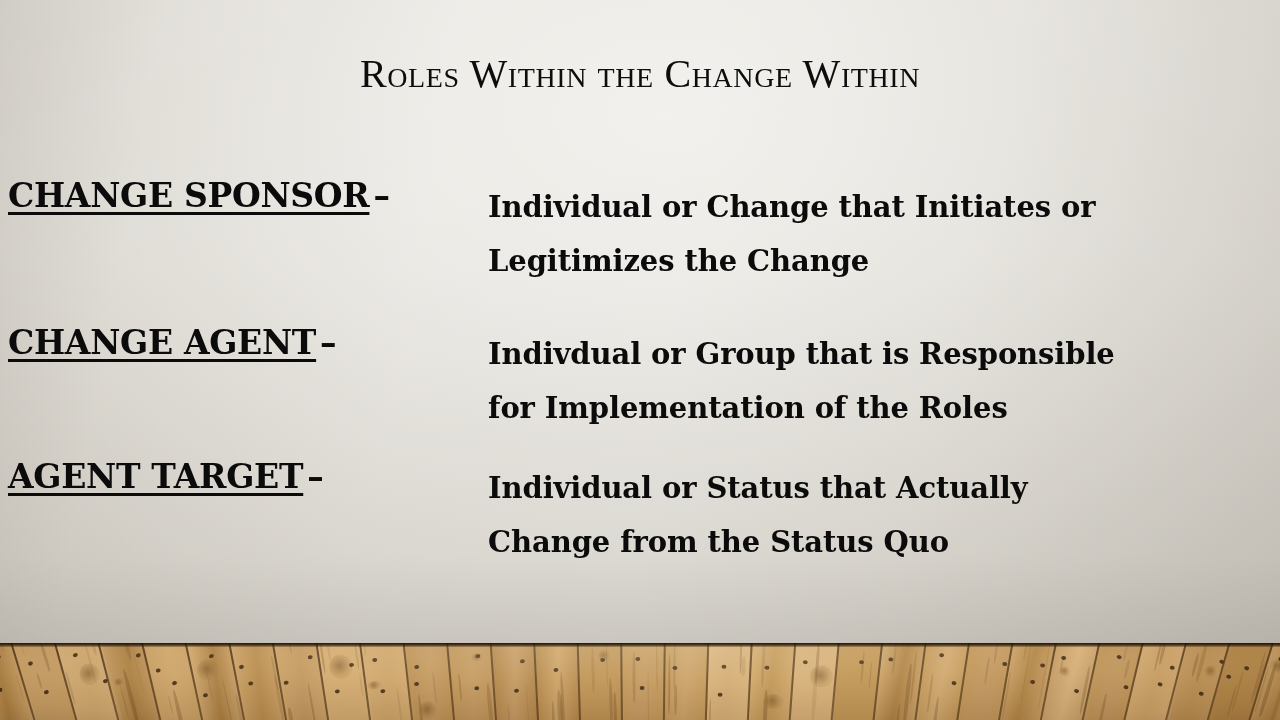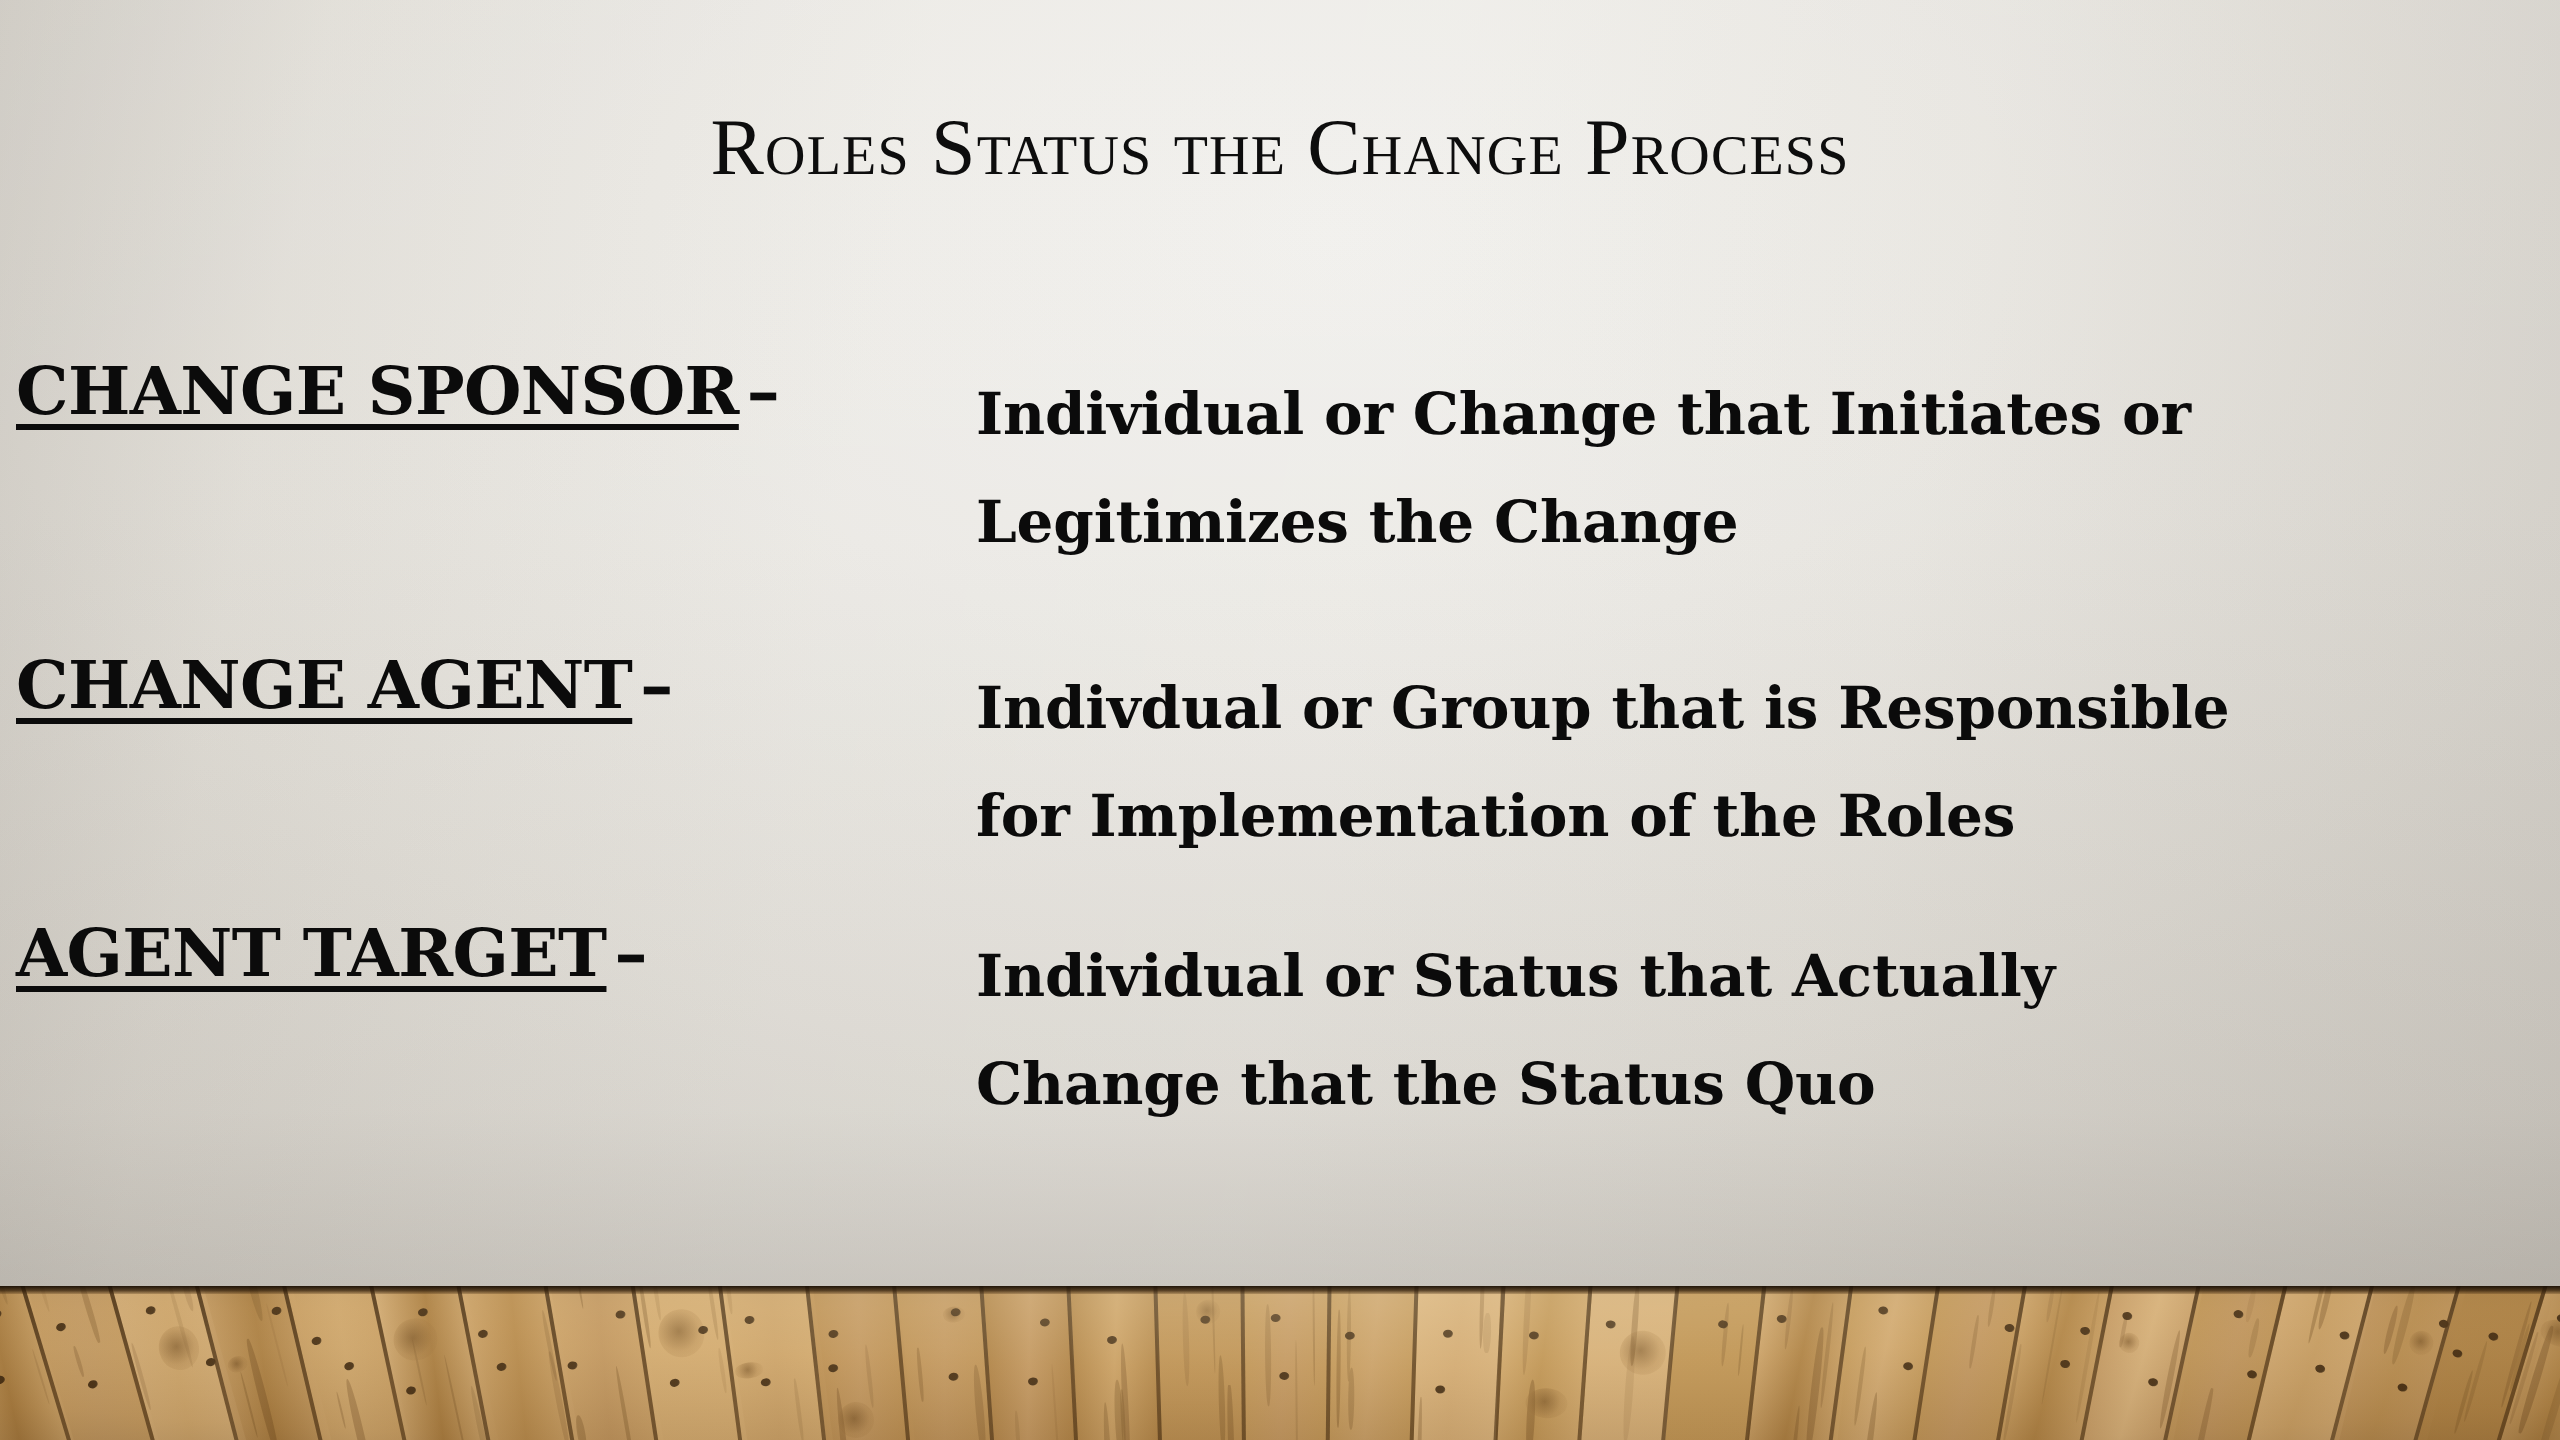--- a/index.html
+++ b/index.html
@@ -486,21 +486,21 @@
           <div class="grain" style="left: 23.5363px; top: 66.6291px; width: 3.96706px; height: 17.633px; background: rgba(96, 62, 24, 0.25);"></div>
           <div class="grain" style="left: 4.73471px; top: 46.4707px; width: 19.6519px; height: 12.6117px; background: radial-gradient(circle at 45% 45%, rgba(106, 70, 28, 0.55) 0%, rgba(150, 108, 56, 0.22) 55%, rgba(150, 108, 56, 0) 100%);"></div>
           <div class="nail" style="left: 11.119px; top: 43.1497px;"></div>
           <div class="seam"></div>
         </div>
       </div>
     <div class="floor-shade"></div>
     <div class="floor-topline"></div>
   </div>
 
-  <div class="title">Roles Status the Change Process</div>
+  <div class="title">Roles Within the Change Within</div>
 
   <div class="rows">
 
     <div class="row row-1">
       <div class="label">
         <span class="term">CHANGE SPONSOR</span><span class="dash">–</span>
       </div>
       <div class="desc">
         <span class="l1">Individual or Change that Initiates or</span>
         <span class="l2">Legitimizes the Change</span>
@@ -516,18 +516,18 @@
         <span class="l2">for Implementation of the Roles</span>
       </div>
     </div>
 
     <div class="row row-3">
       <div class="label">
         <span class="term">AGENT TARGET</span><span class="dash">–</span>
       </div>
       <div class="desc">
         <span class="l1">Individual or Status that Actually</span>
-        <span class="l2">Change that the Status Quo</span>
+        <span class="l2">Change from the Status Quo</span>
       </div>
     </div>
 
   </div>
 </div>
 
 </body></html>

